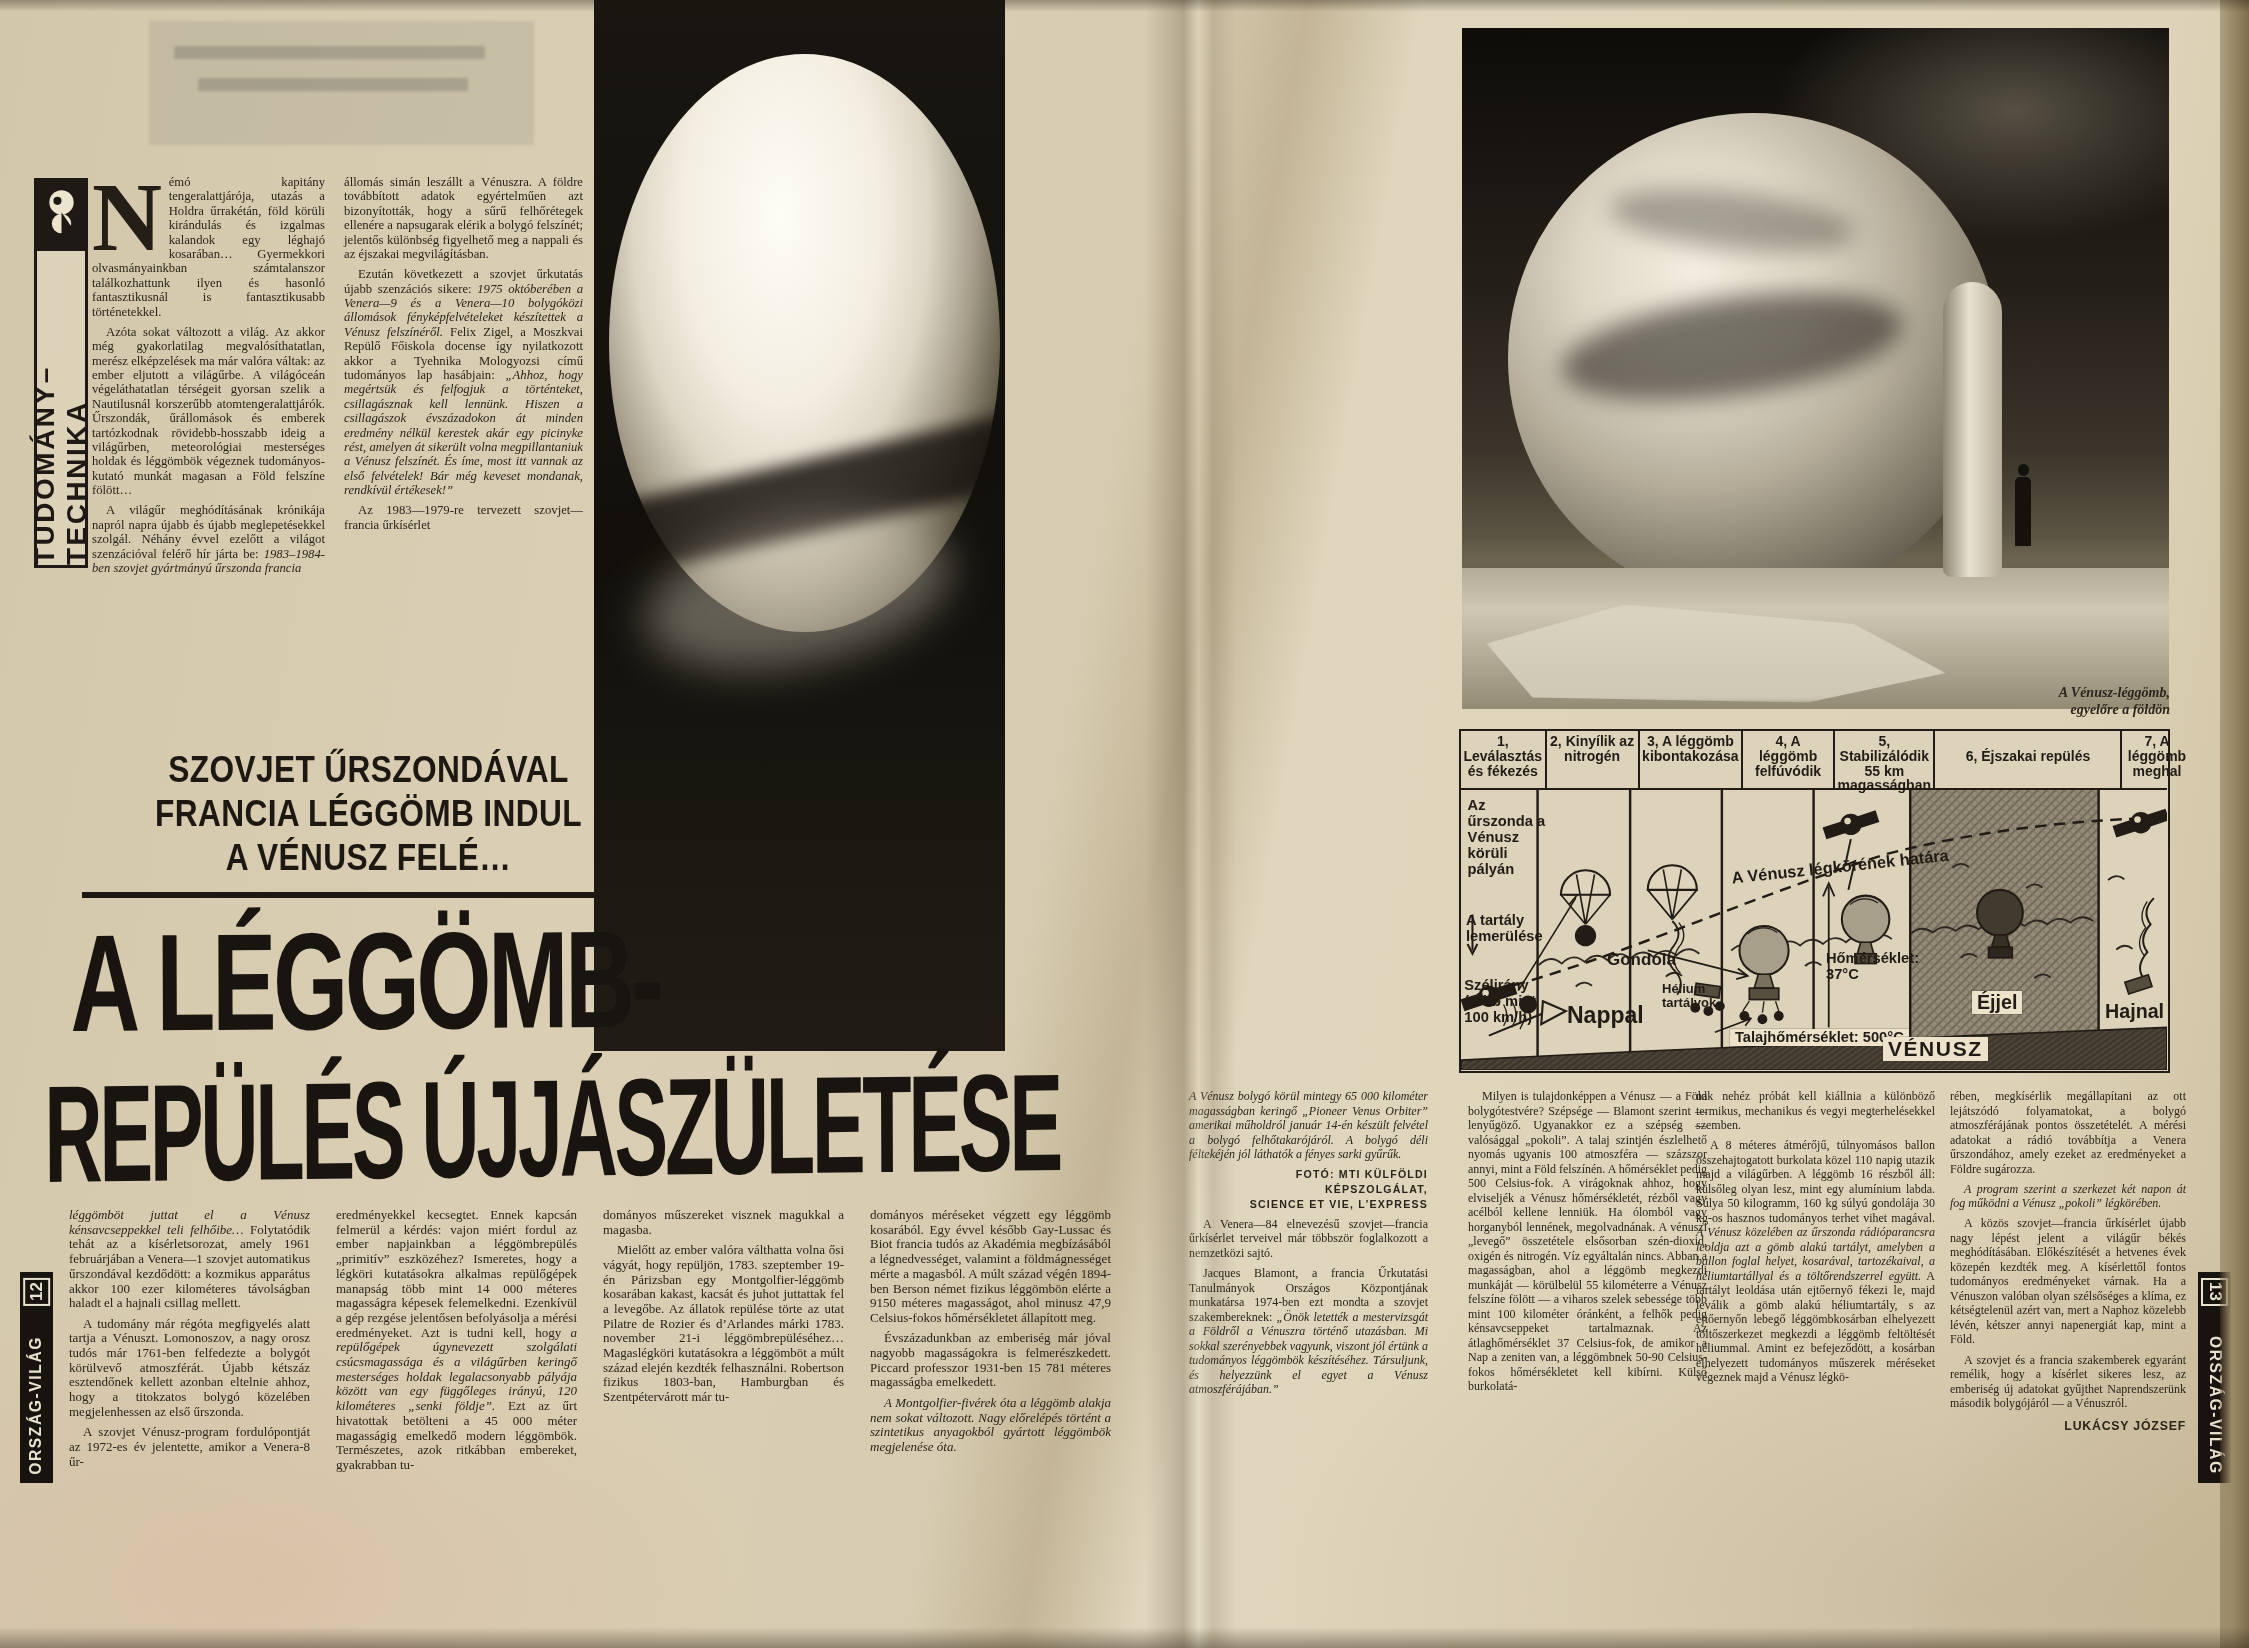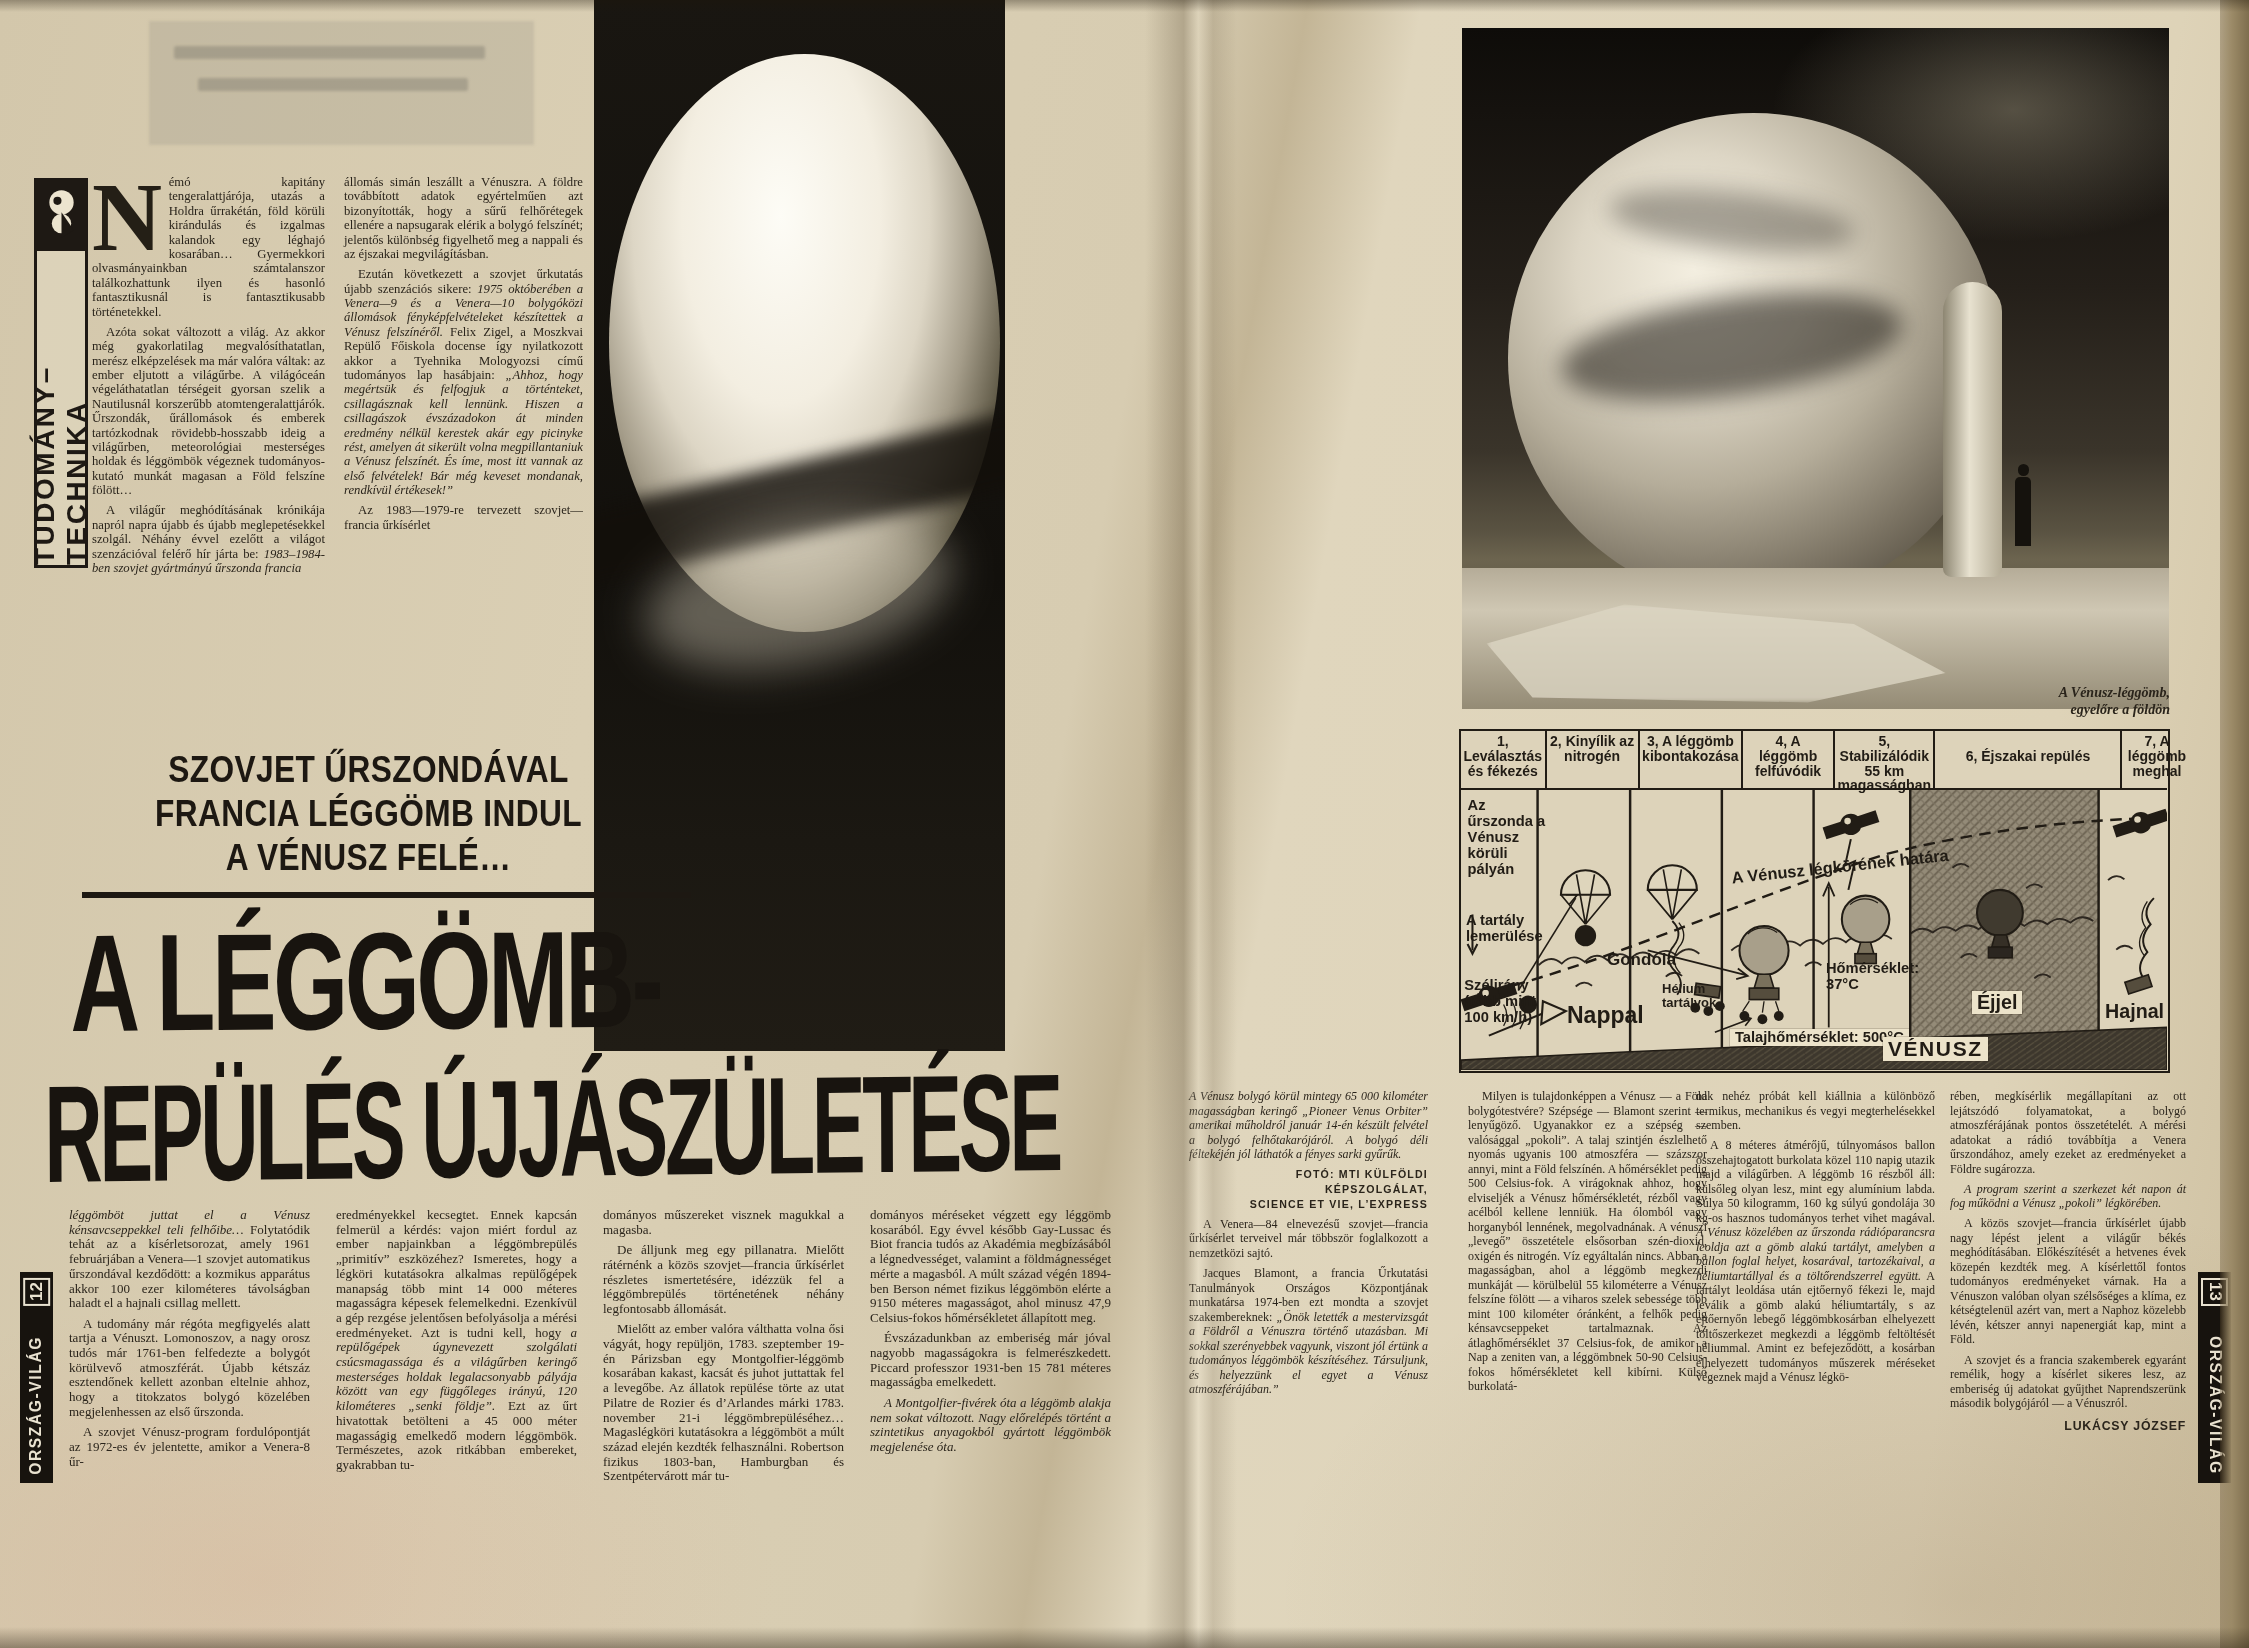--- a/index.html
+++ b/index.html
@@ -149,21 +149,20 @@
   <div class="col bcol" style="left:69px;top:1208px;">
     <p class="ni"><span class="it">léggömböt juttat el a Vénusz kénsavcseppekkel teli felhőibe…</span><span> Folytatódik tehát az a kísérletsorozat, amely 1961 februárjában a Venera—1 szovjet automatikus űrszondával kezdődött: a kozmikus apparátus akkor 100 ezer kilométeres távolságban haladt el a hajnali csillag mellett.</span></p>
     <p><span>A tudomány már régóta megfigyelés alatt tartja a Vénuszt. Lomonoszov, a nagy orosz tudós már 1761-ben felfedezte a bolygót körülvevő atmoszférát. Újabb kétszáz esztendőnek kellett azonban eltelnie ahhoz, hogy a titokzatos bolygó közelében megjelenhessen az első űrszonda.</span></p>
     <p><span>A szovjet Vénusz-program fordulópontját az 1972-es év jelentette, amikor a Venera-8 űr-</span></p>
   </div>
   <div class="col bcol" style="left:336px;top:1208px;">
     <p class="ni"><span>eredményekkel kecsegtet. Ennek kapcsán felmerül a kérdés: vajon miért fordul az ember napjainkban a léggömbrepülés „primitív” eszközéhez? Ismeretes, hogy a légköri kutatásokra alkalmas repülőgépek manapság több mint 14 000 méteres magasságra képesek felemelkedni. Ezenkívül a gép rezgése jelentősen befolyásolja a mérési eredményeket. Azt is tudni kell, hogy </span><span class="it">a repülőgépek úgynevezett szolgálati csúcsmagassága és a világűrben keringő mesterséges holdak legalacsonyabb pályája között van egy függőleges irányú, 120 kilométeres „senki földje”.</span><span> Ezt az űrt hivatottak betölteni a 45 000 méter magasságig emelkedő modern léggömbök. Természetes, azok ritkábban embereket, gyakrabban tu-</span></p>
   </div>
   <div class="col bcol" style="left:603px;top:1208px;">
     <p class="ni"><span>dományos műszereket visznek magukkal a magasba.</span></p>
-    <p><span>De álljunk meg egy pillanatra. Mielőtt rátérnénk a közös szovjet—francia űrkísérlet részletes ismertetésére, idézzük fel a léggömbrepülés történetének néhány legfontosabb állomását.</span></p>
     <p><span>Mielőtt az ember valóra válthatta volna ősi vágyát, hogy repüljön, 1783. szeptember 19-én Párizsban egy Montgolfier-léggömb kosarában kakast, kacsát és juhot juttattak fel a levegőbe. Az állatok repülése törte az utat Pilatre de Rozier és d’Arlandes márki 1783. november 21-i léggömbrepüléséhez… Magaslégköri kutatásokra a léggömböt a múlt század elején kezdték felhasználni. Robertson fizikus 1803-ban, Hamburgban és Szentpétervárott már tu-</span></p>
   </div>
   <div class="col bcol" style="left:870px;top:1208px;">
     <p class="ni"><span>dományos méréseket végzett egy léggömb kosarából. Egy évvel később Gay-Lussac és Biot francia tudós az Akadémia megbízásából a légnedvességet, valamint a földmágnességet mérte a magasból. A múlt század végén 1894-ben Berson német fizikus léggömbön elérte a 9150 méteres magasságot, ahol minusz 47,9 Celsius-fokos hőmérsékletet állapított meg.</span></p>
     <p><span>Évszázadunkban az emberiség már jóval nagyobb magasságokra is felmerészkedett. Piccard professzor 1931-ben 15 781 méteres magasságba emelkedett.</span></p>
     <p class="it"><span>A Montgolfier-fivérek óta a léggömb alakja nem sokat változott. Nagy előrelépés történt a szintetikus anyagokból gyártott léggömbök megjelenése óta.</span></p>
   </div>
 
   <div class="photo ph-balloon">
     <div class="bsphere"></div>
@@ -313,21 +312,21 @@
       <path d="M310 296 L352 280 M344 276 L354 279 L347 288" stroke="#211c15" stroke-width="2" fill="none"></path>
     </svg>
 
     <div class="dlab" style="left:6.6px;top:67px;width:82px;">Az űrszonda a Vénusz körüli pályán</div>
     <div class="dlab" style="left:270px;top:124px;width:278px;transform:rotate(-6deg);font-size:16.4px;">A Vénusz légkörének határa</div>
     <div class="dlab" style="left:4.9px;top:182px;width:75px;">A tartály lemerülése</div>
     <div class="dlab" style="left:3.3px;top:247px;width:98px;">Szélirány (több mint 100 km/h)</div>
     <div class="dlab" style="left:106px;top:272px;font-size:23px;">Nappal</div>
     <div class="dlab" style="left:146px;top:200px;font-size:17px;margin-top:20px;">Gondola</div>
     <div class="dlab" style="left:201px;top:251px;width:90px;font-size:13px;">Hélium tartályok</div>
-    <div class="dlab" style="left:365px;top:230px;width:82px;">Hőmérséklet: 37°C</div>
+    <div class="dlab" style="left:365px;top:220px;width:82px;">Hőmérséklet: 37°C</div>
     <div class="dlab wbox" style="left:269px;top:298px;font-size:14.7px;">Talajhőmérséklet: 500°C</div>
     <div class="dlab wbox" style="left:511px;top:260px;font-size:19.7px;">Éjjel</div>
     <div class="dlab" style="left:644px;top:270px;font-size:19.7px;">Hajnal</div>
     <div class="dlab wbox" style="left:422px;top:306px;font-size:21px;letter-spacing:1.6px;">VÉNUSZ</div>
   </div>
 
   <div class="col rcol" style="left:1189px;top:1089px;">
     <p class="ni it"><span>A Vénusz bolygó körül mintegy 65 000 kilométer magasságban keringő „Pioneer Venus Orbiter” amerikai műholdról január 14-én készült felvétel a bolygó felhőtakarójáról. A bolygó déli féltekéjén jól láthatók a fényes sarki gyűrűk.</span></p>
     <p class="ni credit">FOTÓ: MTI KÜLFÖLDI
 KÉPSZOLGÁLAT,

